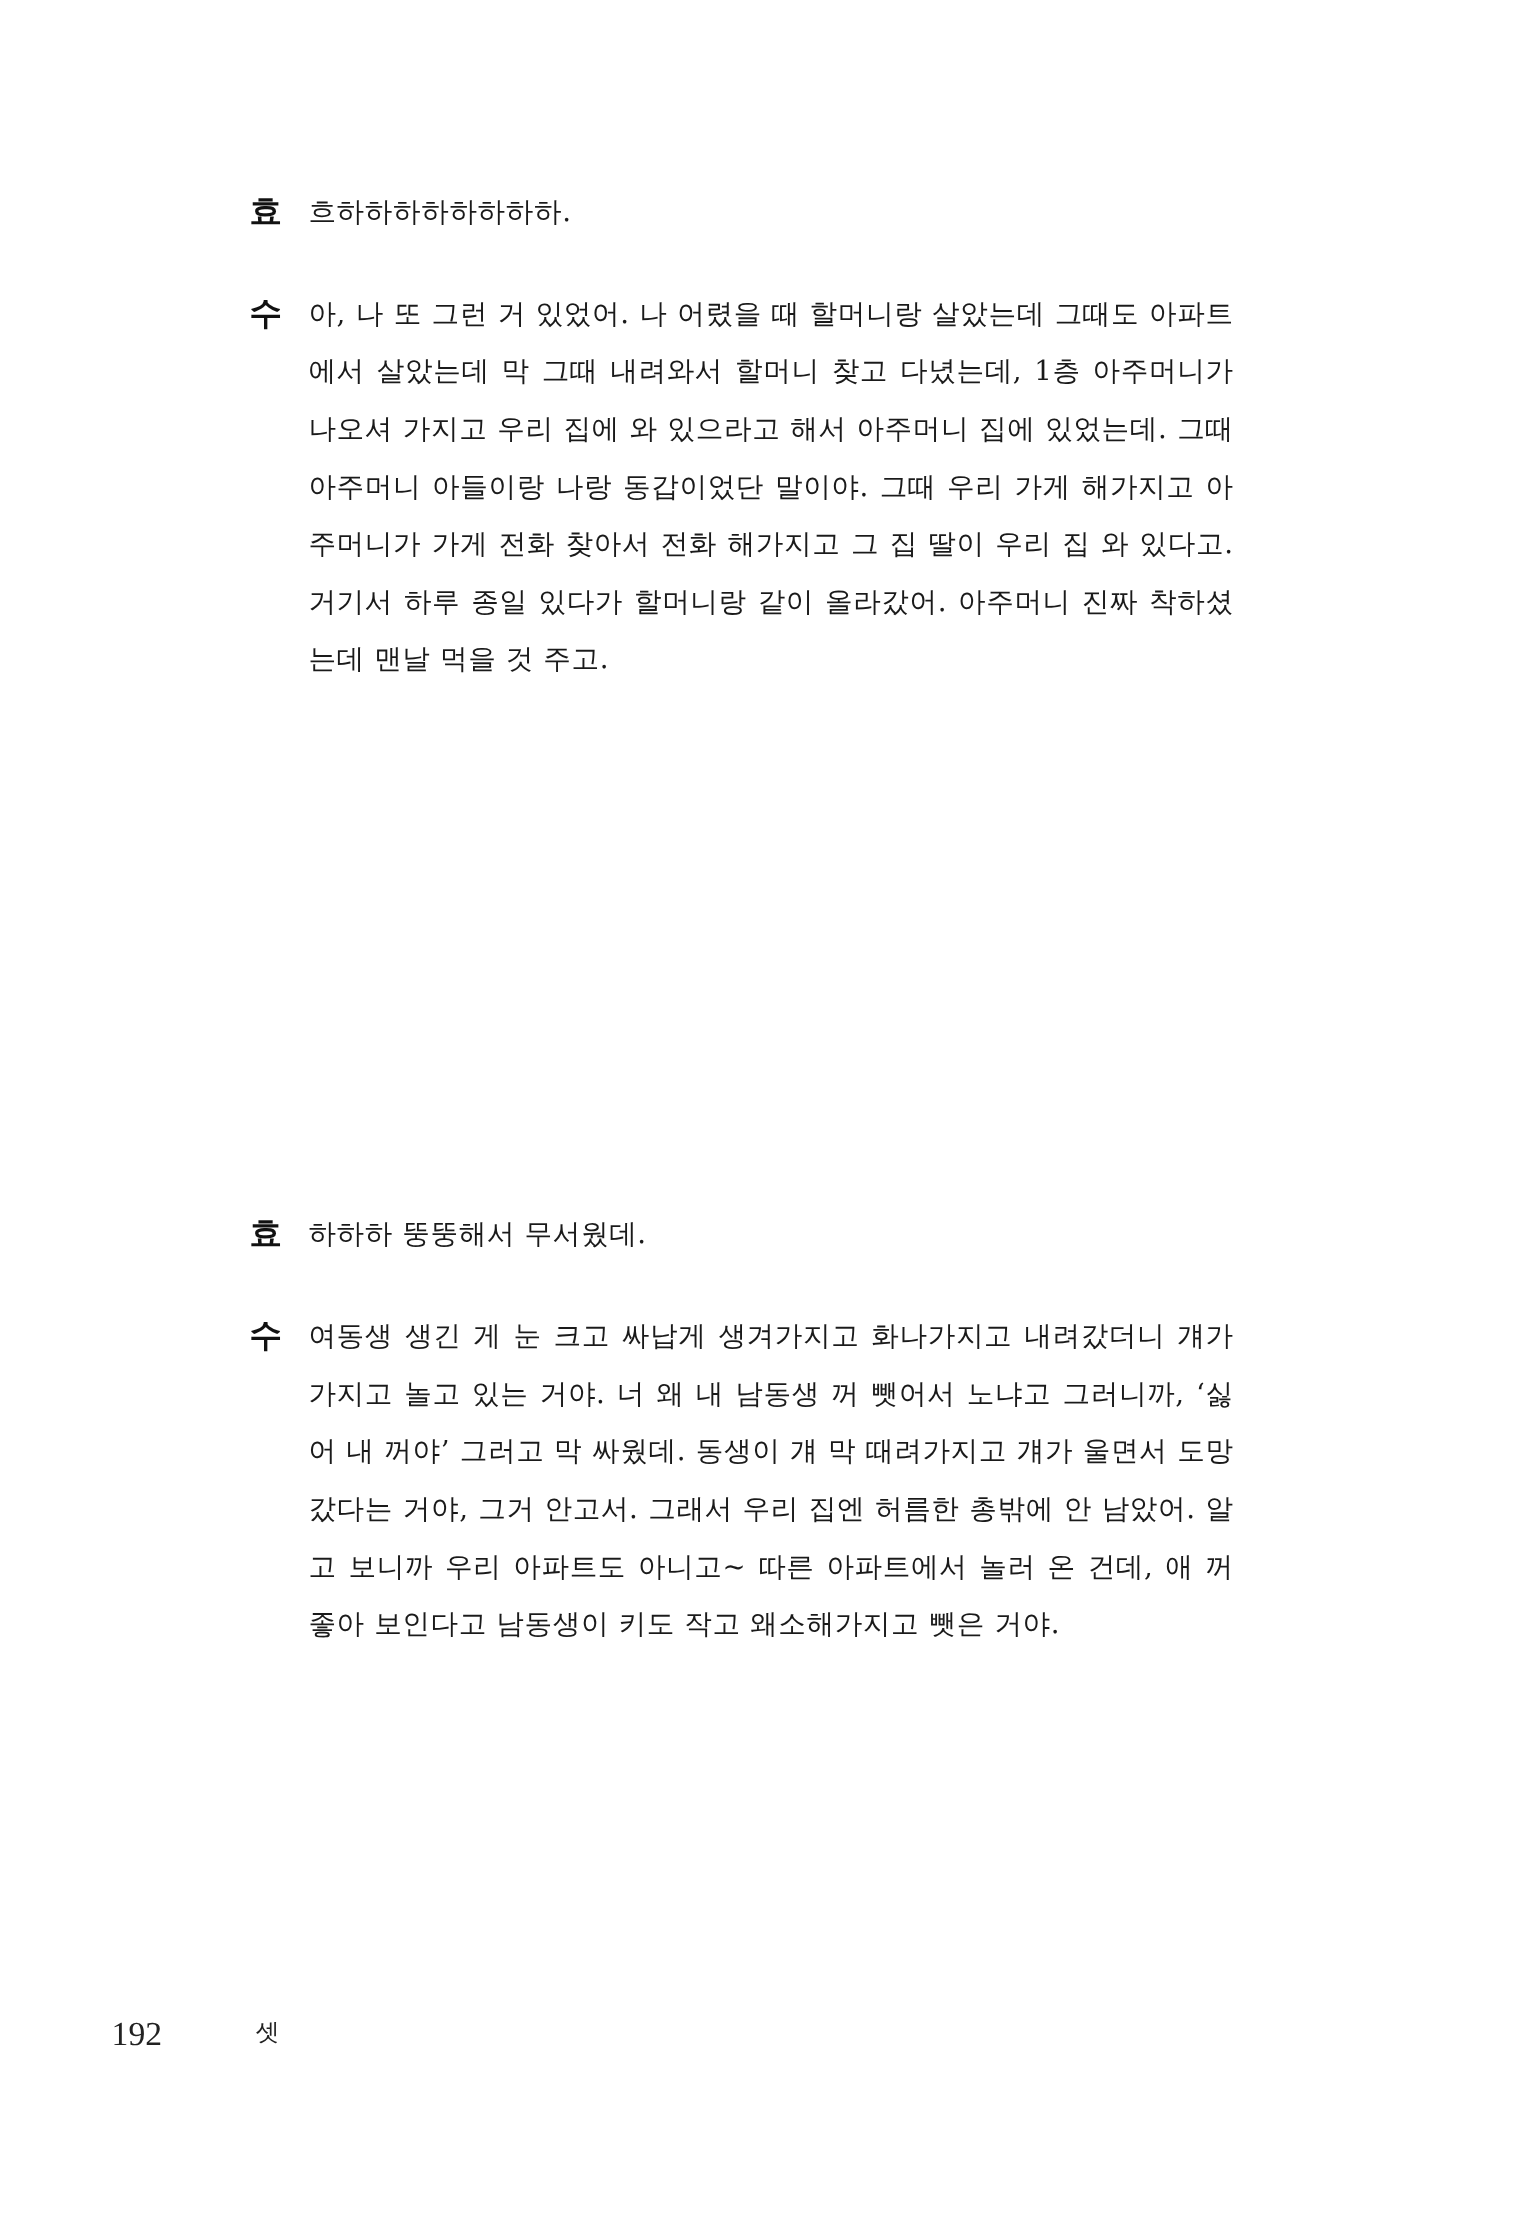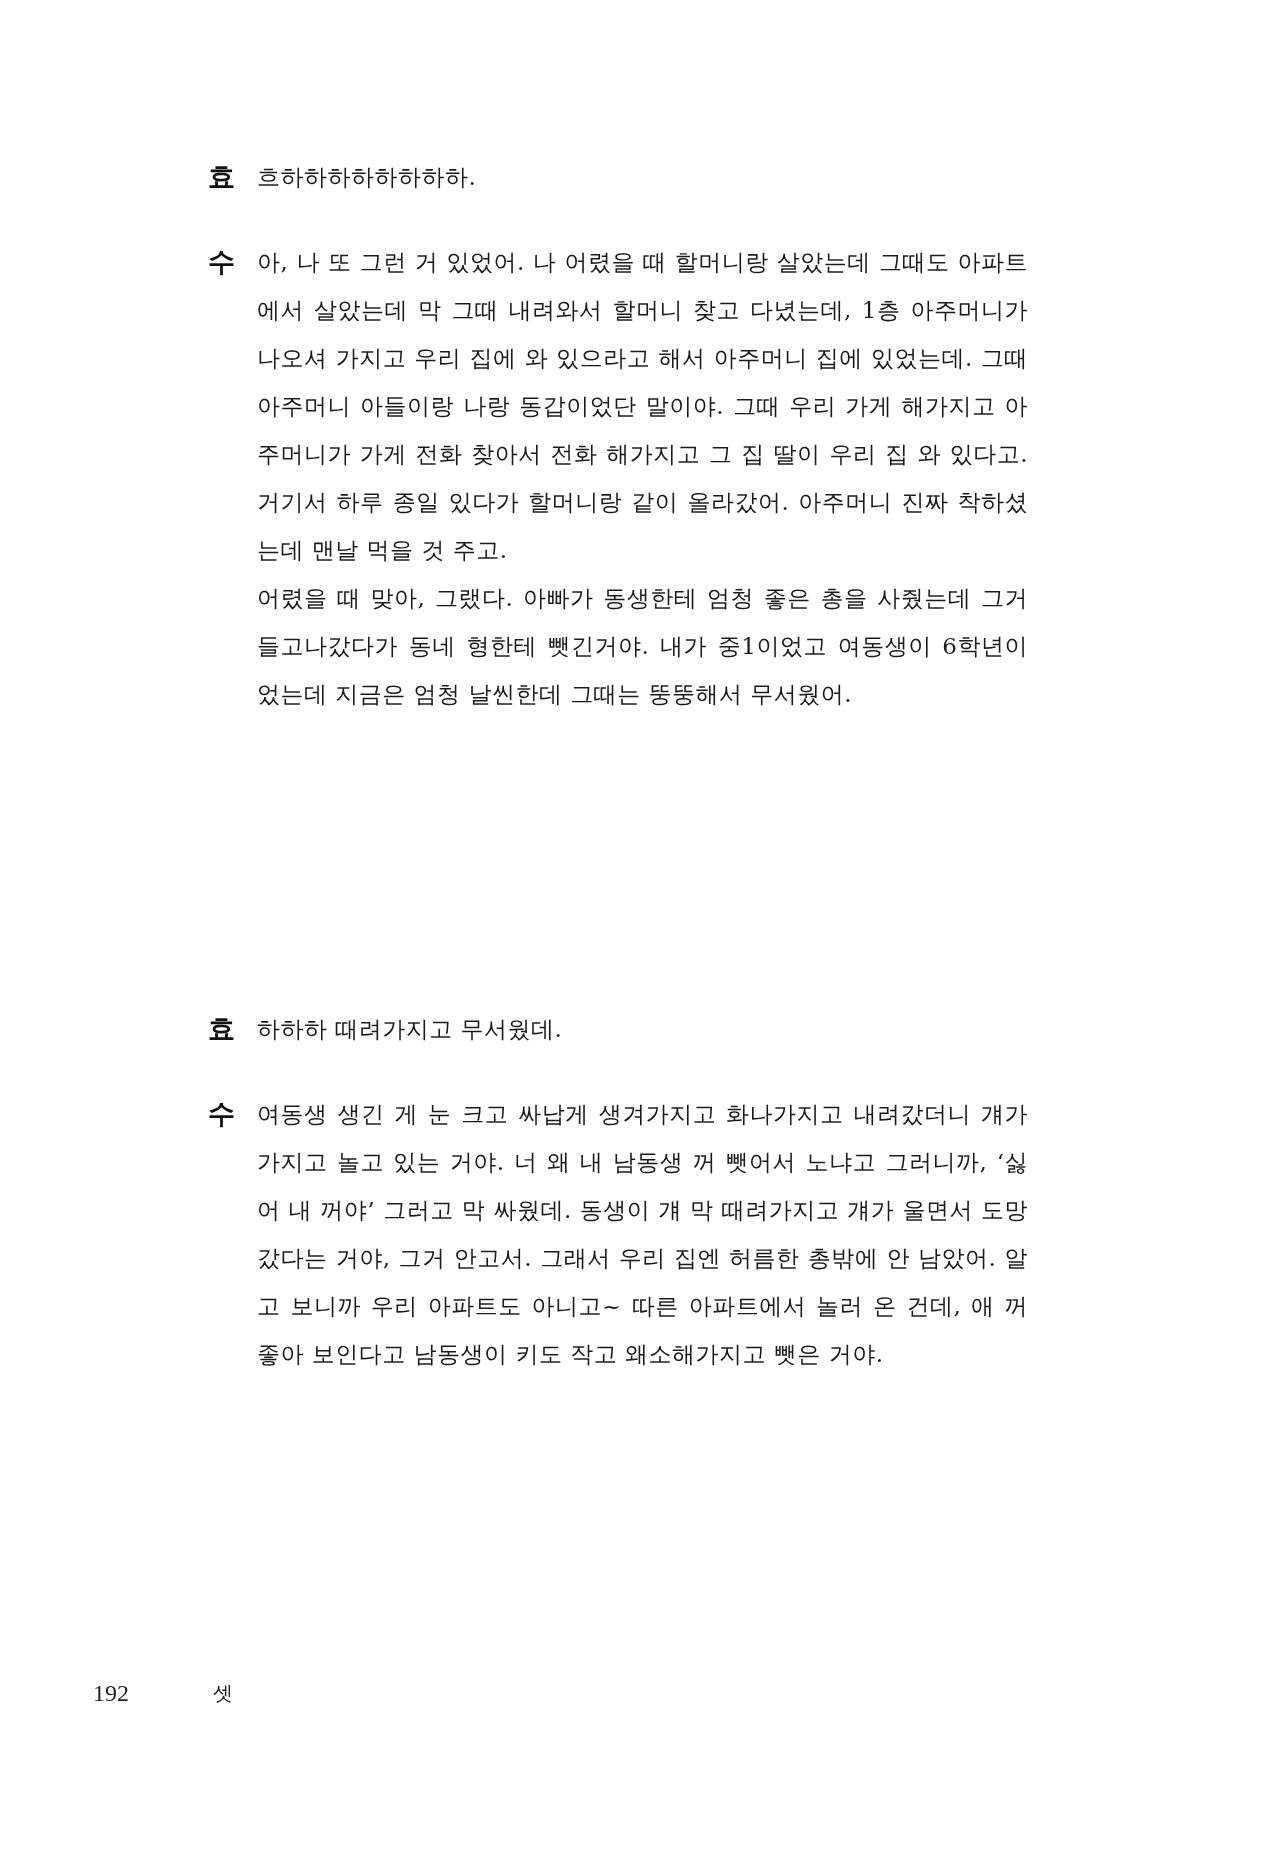--- a/index.html
+++ b/index.html
@@ -5,48 +5,47 @@
   html, body { margin: 0; padding: 0; background: #ffffff; }
   body { width: 1280px; height: 1861px; position: relative; overflow: hidden;
          font-family: "DejaVu Serif", "Liberation Serif", serif; color: #1a1a1a; }
   .page { position: absolute; left: 0; top: 0; width: 1280px; height: 1861px; }
   .turn { position: absolute; left: 208px; width: 820px; }
   .speaker { position: absolute; left: 0; top: 0; font-family: "DejaVu Sans", sans-serif;
              font-weight: bold; font-size: 27px; line-height: 48px; color: #111; }
   .body { margin-left: 49px; font-size: 23px; line-height: 48px; letter-spacing: 0.5px;
           text-align: justify; text-align-last: left; }
   .para { margin: 0; }
-  .footer-num { position: absolute; left: 93px; top: 1680px; font-size: 24px; color: #222;
+  .footer-num { position: absolute; left: 93px; top: 1680px; font-size: 28px; color: #222;
                 font-family: "Liberation Serif", serif; }
   .footer-sec { position: absolute; left: 213px; top: 1680px; font-size: 20px; color: #222; }
 </style>
 </head>
 <body>
 
 <div class="page">
 
   <div class="turn" style="top:153px;">
     <span class="speaker">효</span>
     <div class="body">
       <p class="para">흐하하하하하하하하.</p>
     </div>
   </div>
 
   <div class="turn" style="top:238px;">
     <span class="speaker">수</span>
     <div class="body">
       <p class="para">아, 나 또 그런 거 있었어. 나 어렸을 때 할머니랑 살았는데 그때도 아파트에서 살았는데 막 그때 내려와서 할머니 찾고 다녔는데, 1층 아주머니가 나오셔 가지고 우리 집에 와 있으라고 해서 아주머니 집에 있었는데. 그때 아주머니 아들이랑 나랑 동갑이었단 말이야. 그때 우리 가게 해가지고 아주머니가 가게 전화 찾아서 전화 해가지고 그 집 딸이 우리 집 와 있다고. 거기서 하루 종일 있다가 할머니랑 같이 올라갔어. 아주머니 진짜 착하셨는데 맨날 먹을 것 주고.</p>
-      <p class="para">어렸을 때 맞아, 그랬다. 아빠가 동생한테 엄청 좋은 총을 사줬는데 그거 들고나갔다가 동네 형한테 뺏긴거야. 내가 중1이었고 여동생이 6학년이었는데 지금은 엄청 날씬한데 그때는 뚱뚱해서 무서웠어.</p>
     </div>
   </div>
 
   <div class="turn" style="top:1005px;">
     <span class="speaker">효</span>
     <div class="body">
-      <p class="para">하하하 때려가지고 무서웠데.</p>
+      <p class="para">하하하 뚱뚱해서 무서웠데.</p>
     </div>
   </div>
 
   <div class="turn" style="top:1090px;">
     <span class="speaker">수</span>
     <div class="body">
       <p class="para">여동생 생긴 게 눈 크고 싸납게 생겨가지고 화나가지고 내려갔더니 걔가 가지고 놀고 있는 거야. 너 왜 내 남동생 꺼 뺏어서 노냐고 그러니까, ‘싫어 내 꺼야’ 그러고 막 싸웠데. 동생이 걔 막 때려가지고 걔가 울면서 도망갔다는 거야, 그거 안고서. 그래서 우리 집엔 허름한 총밖에 안 남았어. 알고 보니까 우리 아파트도 아니고~ 따른 아파트에서 놀러 온 건데, 애 꺼 좋아 보인다고 남동생이 키도 작고 왜소해가지고 뺏은 거야.</p>
     </div>
   </div>
 

